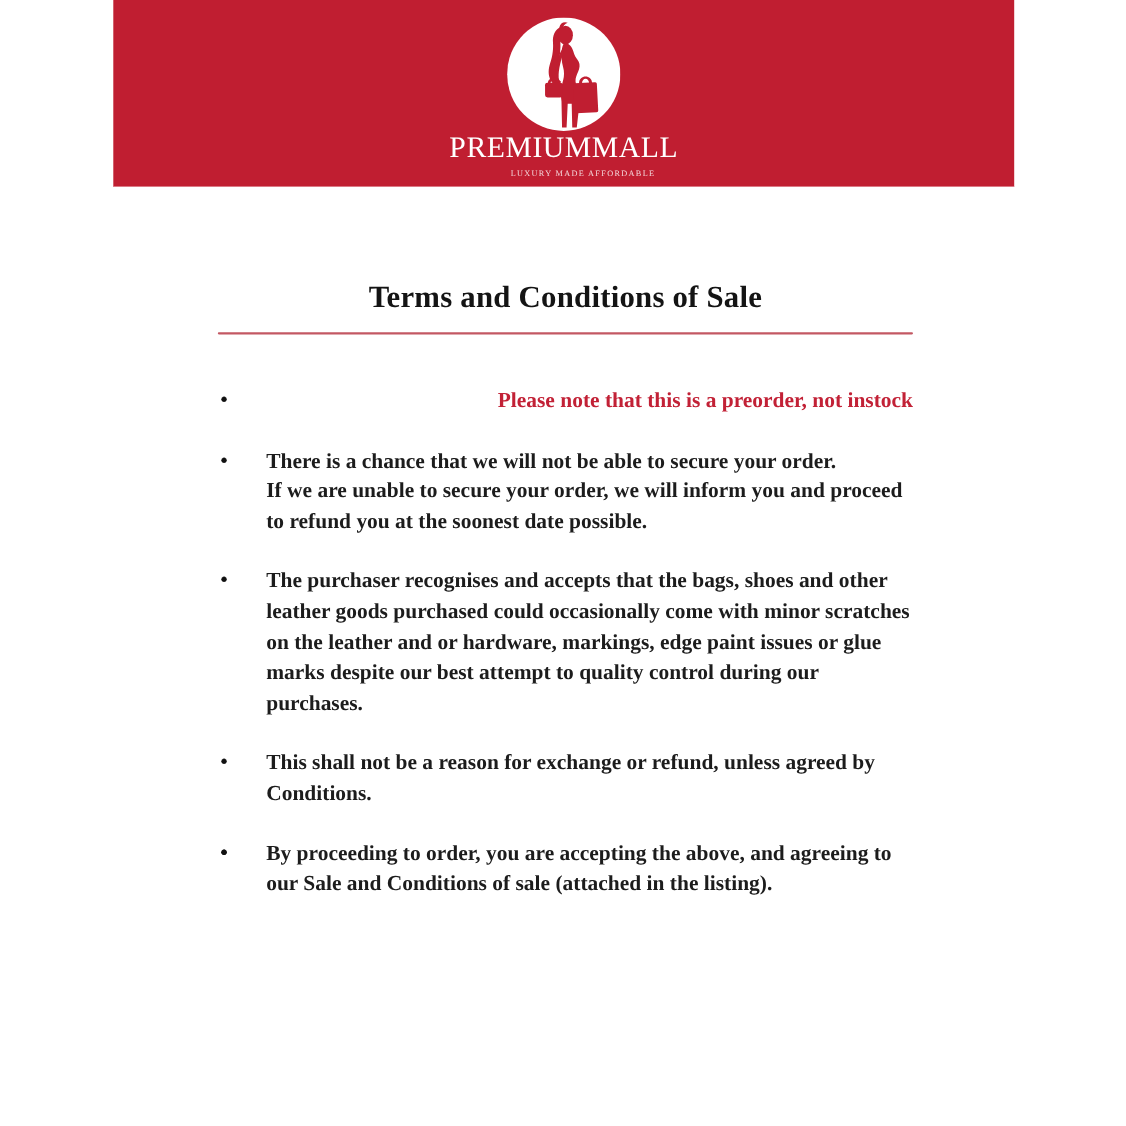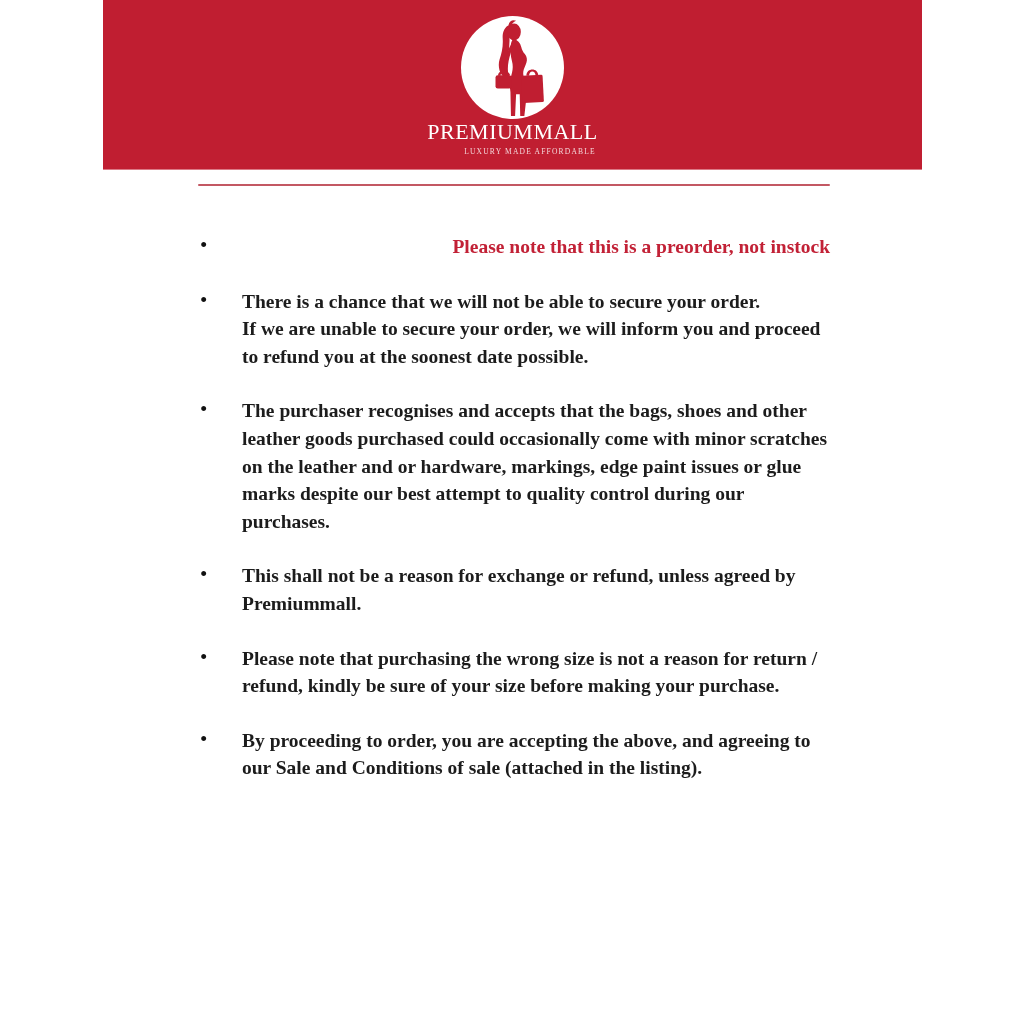--- a/index.html
+++ b/index.html
@@ -21,21 +21,21 @@
     border-bottom: 1px solid rgba(235,170,178,0.65);
   }
   .logo-circle {
     margin-top: 16px;
     width: 103px; height: 103px;
     flex: 0 0 auto;
   }
   .brand-name {
     margin-top: 1px;
     color: #ffffff;
-    font-size: 22px;
+    font-size: 27px;
     letter-spacing: 0.5px;
     line-height: 1.1;
     text-align: center;
     font-weight: 400;
   }
   .brand-tagline {
     margin-top: 3px;
     color: rgba(255,255,255,0.82);
     font-size: 7.5px;
     letter-spacing: 1.2px;
@@ -128,20 +128,21 @@
         <path d="M63.5 58 C63.5 50 75 50 75 58 L72.4 58 C72.4 52.5 66.1 52.5 66.1 58 Z"></path>
 
         <rect x="58.8" y="57.5" width="21" height="26.5" rx="1.5" transform="rotate(-3 69 70)"></rect>
       </g>
     </svg>
     <div class="brand-name">PREMIUMMALL</div>
     <div class="brand-tagline">LUXURY MADE AFFORDABLE</div>
   </header>
 
   <main class="content">
+    <h1 class="page-title">Terms and Conditions of Sale</h1>
     <div class="title-divider"></div>
 
     <ul class="terms-list">
       <li>
         <span class="bullet">•</span>
         <span class="lead">Please note that this is a preorder, not instock</span>
         <span class="btext"></span>
       </li>
       <li>
         <span class="bullet">•</span>
@@ -150,25 +151,24 @@
 If we are unable to secure your order, we will inform you and proceed to refund you at the soonest date possible.</span>
       </li>
       <li>
         <span class="bullet">•</span>
         <span class="lead"></span>
         <span class="btext">The purchaser recognises and accepts that the bags, shoes and other leather goods purchased could occasionally come with minor scratches on the leather and or hardware, markings, edge paint issues or glue marks despite our best attempt to quality control during our purchases.</span>
       </li>
       <li>
         <span class="bullet">•</span>
         <span class="lead"></span>
-        <span class="btext">This shall not be a reason for exchange or refund, unless agreed by Premiummall.</span>
+        <span class="btext">This shall not be a reason for exchange or refund, unless agreed by Conditions.</span>
       </li>
       <li>
         <span class="bullet">•</span>
-        <span class="btext">Please note that purchasing the wrong size is not a reason for return / refund, kindly be sure of your size before making your purchase.</span>
       </li>
       <li>
         <span class="bullet">•</span>
         <span class="lead"></span>
         <span class="btext">By proceeding to order, you are accepting the above, and agreeing to our Sale and Conditions of sale (attached in the listing).</span>
       </li>
     </ul>
   </main>
 
 </div>

